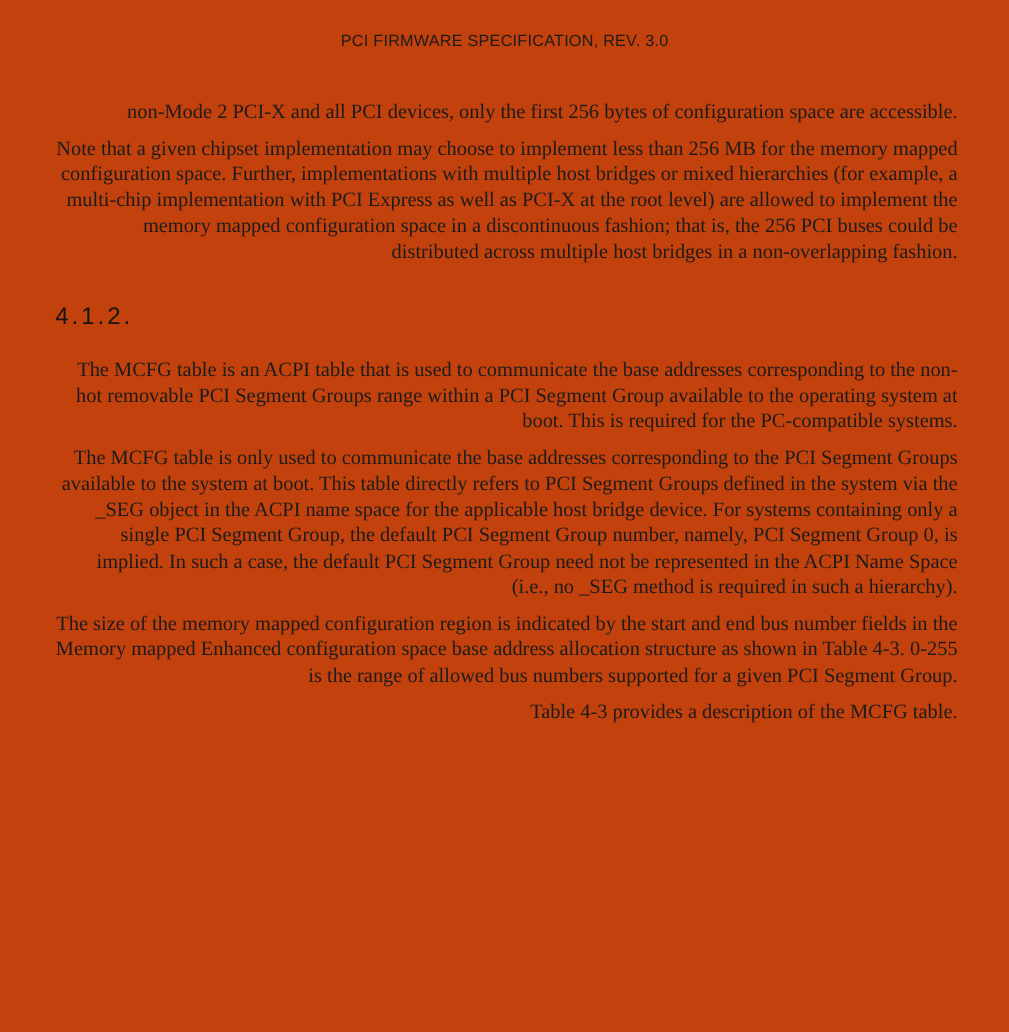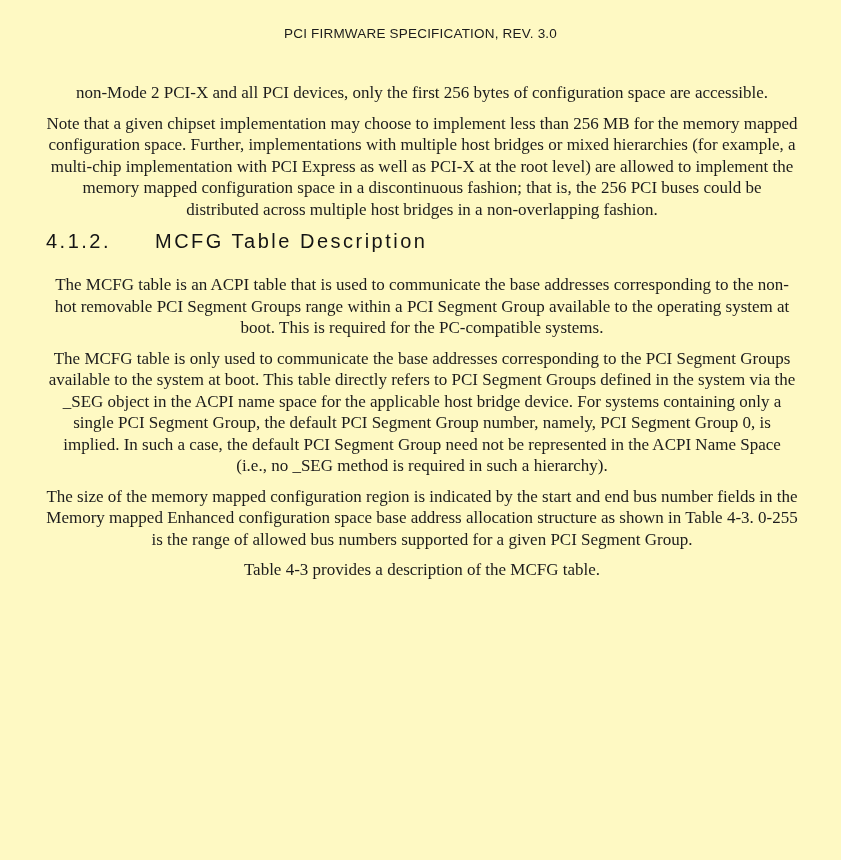--- a/index.html
+++ b/index.html
@@ -4,21 +4,21 @@
 <style>
   html, body {
     margin: 0;
     padding: 0;
     background: #ffffff;
   }
   .page {
     position: relative;
     width: 841px;
     height: 860px;
-    background: #fef9c3;
+    background: #c2410c;
     overflow: hidden;
     color: #1c1c1c;
   }
   .running-header {
     position: absolute;
     top: 26px;
     left: 0;
     width: 100%;
     text-align: center;
     font-family: "Liberation Sans", sans-serif;
@@ -30,27 +30,27 @@
     position: absolute;
     left: 46px;
     top: 82px;
     width: 752px;
   }
   .para {
     font-family: "Liberation Serif", serif;
     font-size: 17px;
     line-height: 21.5px;
     margin: 0 0 9px 0;
-    text-align: center;
+    text-align: right;
     color: #1c1c1c;
   }
   .section-heading {
     display: flex;
     align-items: baseline;
-    margin: 10px 0 21px 0;
+    margin: 33px 0 21px 0;
     font-family: "Liberation Sans", sans-serif;
     font-size: 20px;
     line-height: 23px;
     font-weight: normal;
     letter-spacing: 2.5px;
     color: #141414;
   }
   .section-number {
     flex: none;
     min-width: 109px;
@@ -68,21 +68,20 @@
 
   <div class="content">
 
     <p class="para">non-Mode 2 PCI-X and all PCI devices, only the first 256 bytes of configuration space are accessible.</p>
 
     <p class="para">Note that a given chipset implementation may choose to implement less than 256 MB for the memory mapped configuration space.  Further, implementations with multiple host bridges or mixed hierarchies (for example, a multi-chip implementation with PCI Express as well as PCI-X at the root level) are allowed to implement the memory mapped configuration space in a discontinuous fashion; that is, the 256 PCI buses could be distributed across multiple host bridges in a non-overlapping fashion.</p>
 
 
     <h2 class="section-heading">
       <span class="section-number">4.1.2.</span>
-      <span class="section-title">MCFG Table Description</span>
     </h2>
 
     <p class="para">The MCFG table is an ACPI table that is used to communicate the base addresses corresponding to the non-hot removable PCI Segment Groups range within a PCI Segment Group available to the operating system at boot. This is required for the PC-compatible systems.</p>
 
     <p class="para">The MCFG table is only used to communicate the base addresses corresponding to the PCI Segment Groups available to the system at boot.  This table directly refers to PCI Segment Groups defined in the system via the _SEG object in the ACPI name space for the applicable host bridge device.  For systems containing only a single PCI Segment Group, the default PCI Segment Group number, namely, PCI Segment Group 0, is implied.  In such a case, the default PCI Segment Group need not be represented in the ACPI Name Space (i.e., no _SEG method is required in such a hierarchy).</p>
 
     <p class="para">The size of the memory mapped configuration region is indicated by the start and end bus number fields in the Memory mapped Enhanced configuration space base address allocation structure as shown in Table 4-3.  0-255 is the range of allowed bus numbers supported for a given PCI Segment Group.</p>
 
     <p class="para">Table 4-3 provides a description of the MCFG table.</p>
 

